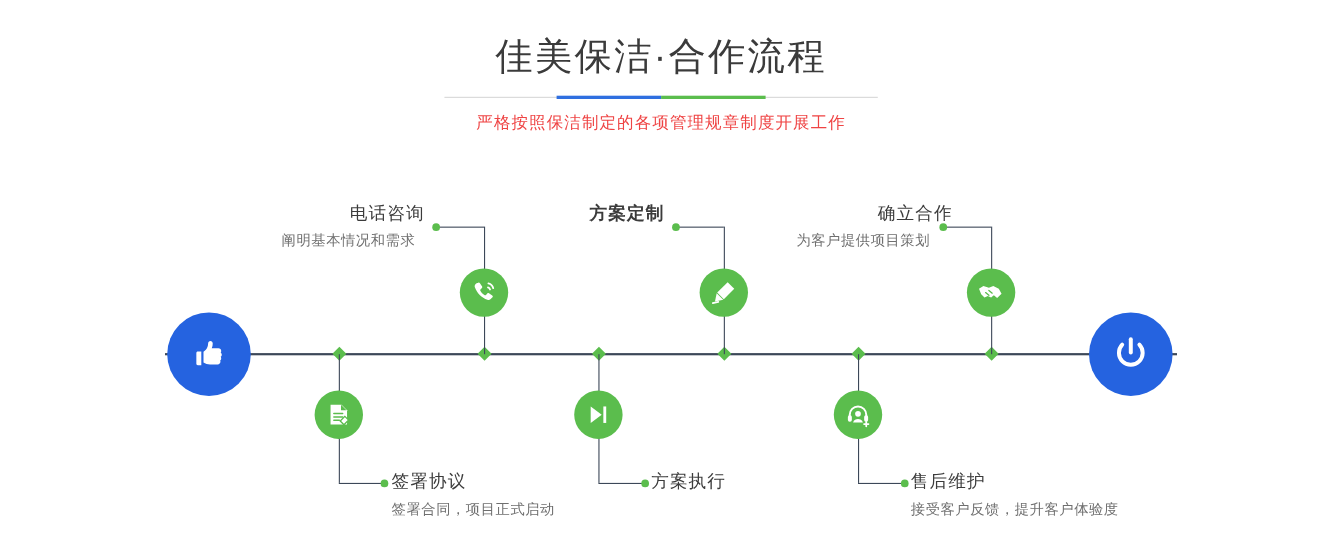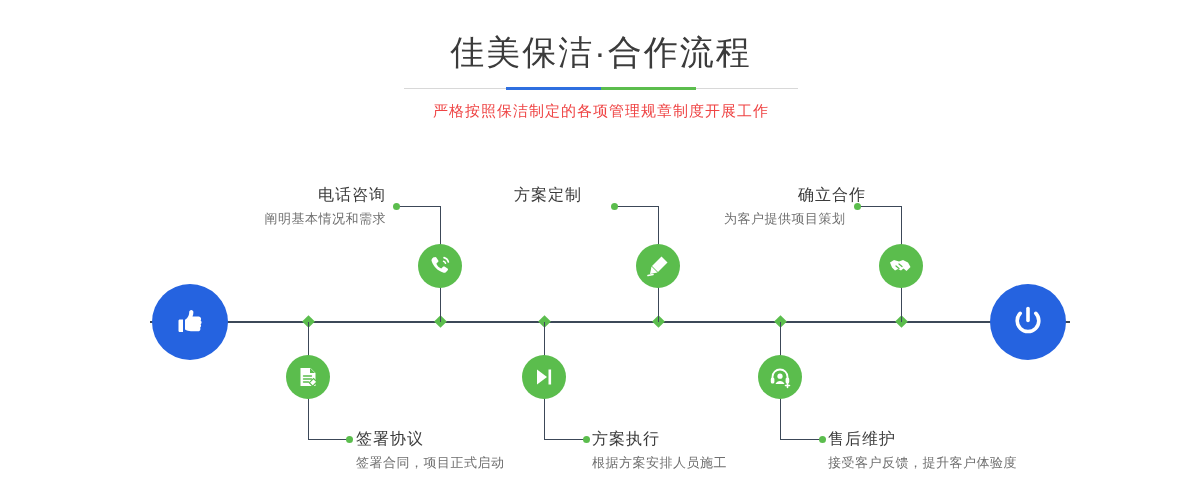--- a/index.html
+++ b/index.html
@@ -201,21 +201,21 @@
   <div class="dot" style="left:393px; top:203px;"></div>
   <div class="nodeicon" style="left:418px; top:244px;">
     <span>
       <svg width="26" height="26" viewBox="0 0 26 26" fill="none">
         <path d="M7.6 4.2c.5-.5 1.3-.4 1.7.2l2 3c.3.5.2 1.1-.2 1.5l-1.3 1.2c-.3.3-.4.7-.2 1.1.9 1.8 2.3 3.2 4.1 4.1.4.2.8.1 1.1-.2l1.2-1.3c.4-.4 1-.5 1.5-.2l3 2c.6.4.7 1.2.2 1.7l-1.6 1.6c-.8.8-2 1.1-3 .7-2.6-.9-5-2.4-7-4.4-2-2-3.5-4.4-4.4-7-.4-1.1-.1-2.2.7-3l1.2-1z" fill="#ffffff"></path>
         <path d="M17 4.6a6 6 0 0 1 4.4 4.4" stroke="#ffffff" stroke-width="1.6" stroke-linecap="round" fill="none"></path>
         <path d="M16.6 8.3a2.8 2.8 0 0 1 1.9 1.9" stroke="#ffffff" stroke-width="1.6" stroke-linecap="round" fill="none"></path>
       </svg>
     </span>
   </div>
-  <div class="label top" style="left:256px; top:184px;text-align:right;">
+  <div class="label top" style="left:256px; top:184px;">
     <div class="lab-title" style="margin-left:62px;">电话咨询</div>
     <div class="lab-desc">阐明基本情况和需求</div>
   </div>
 
   <div class="stem-v" style="left:308px; top:322px; height:117px;"></div>
   <div class="stem-h" style="left:308px; top:439px; width:44px;"></div>
   <div class="dot" style="left:346px; top:436px;"></div>
   <div class="nodeicon" style="left:286px; top:355px;">
     <span>
       <svg width="24" height="24" viewBox="0 0 24 24" fill="none">
@@ -236,38 +236,37 @@
   <div class="dot" style="left:611px; top:203px;"></div>
   <div class="nodeicon" style="left:636px; top:244px;">
     <span>
       <svg width="26" height="26" viewBox="0 0 26 26" fill="none">
         <path d="M16.5 3.5l6 6-9.5 9.5-6-6 9.5-9.5z" fill="#ffffff"></path>
         <path d="M6.5 13.5l6 6-7.5 1.5 1.5-7.5z" fill="#ffffff"></path>
         <path d="M3 22.5l5-1" stroke="#ffffff" stroke-width="1.6" stroke-linecap="round"></path>
       </svg>
     </span>
   </div>
-  <div class="label top" style="left:440px; top:184px;">
+  <div class="label top" style="left:462px; top:184px;font-weight:bold;">
     <div class="lab-title" style="margin-left:74px;">方案定制</div>
   </div>
 
   <div class="stem-v" style="left:544px; top:322px; height:117px;"></div>
   <div class="stem-h" style="left:544px; top:439px; width:44px;"></div>
   <div class="dot" style="left:583px; top:436px;"></div>
   <div class="nodeicon" style="left:522px; top:355px;">
     <span>
       <svg width="24" height="24" viewBox="0 0 24 24" fill="none">
         <path d="M5 4.5l10 7.5-10 7.5V4.5z" fill="#ffffff"></path>
         <rect x="16.5" y="4.5" width="2.6" height="15" fill="#ffffff"></rect>
       </svg>
     </span>
   </div>
   <div class="label" style="left:592px; top:428px;">
     <div class="lab-title">方案执行</div>
-    <div class="lab-desc">根据方案安排人员施工</div>
   </div>
 
   <div class="stem-v" style="left:901px; top:206px; height:116px;"></div>
   <div class="stem-h" style="left:857px; top:206px; width:44px;"></div>
   <div class="dot" style="left:854px; top:203px;"></div>
   <div class="nodeicon" style="left:879px; top:244px;">
     <span>
       <svg width="26" height="26" viewBox="0 0 26 26" fill="none">
         <path d="M2 9.5l4-2.5 5 1.5 4-1.5 5 2.5 2.5 4.5-4 4-3-2.5-2.5 2-3-1.5-3 1.5-3-3L2 9.5z" fill="#ffffff"></path>
         <path d="M8 13l3 2.5M11 11l3 2.5" stroke="#5bbd4d" stroke-width="1.2" stroke-linecap="round"></path>

